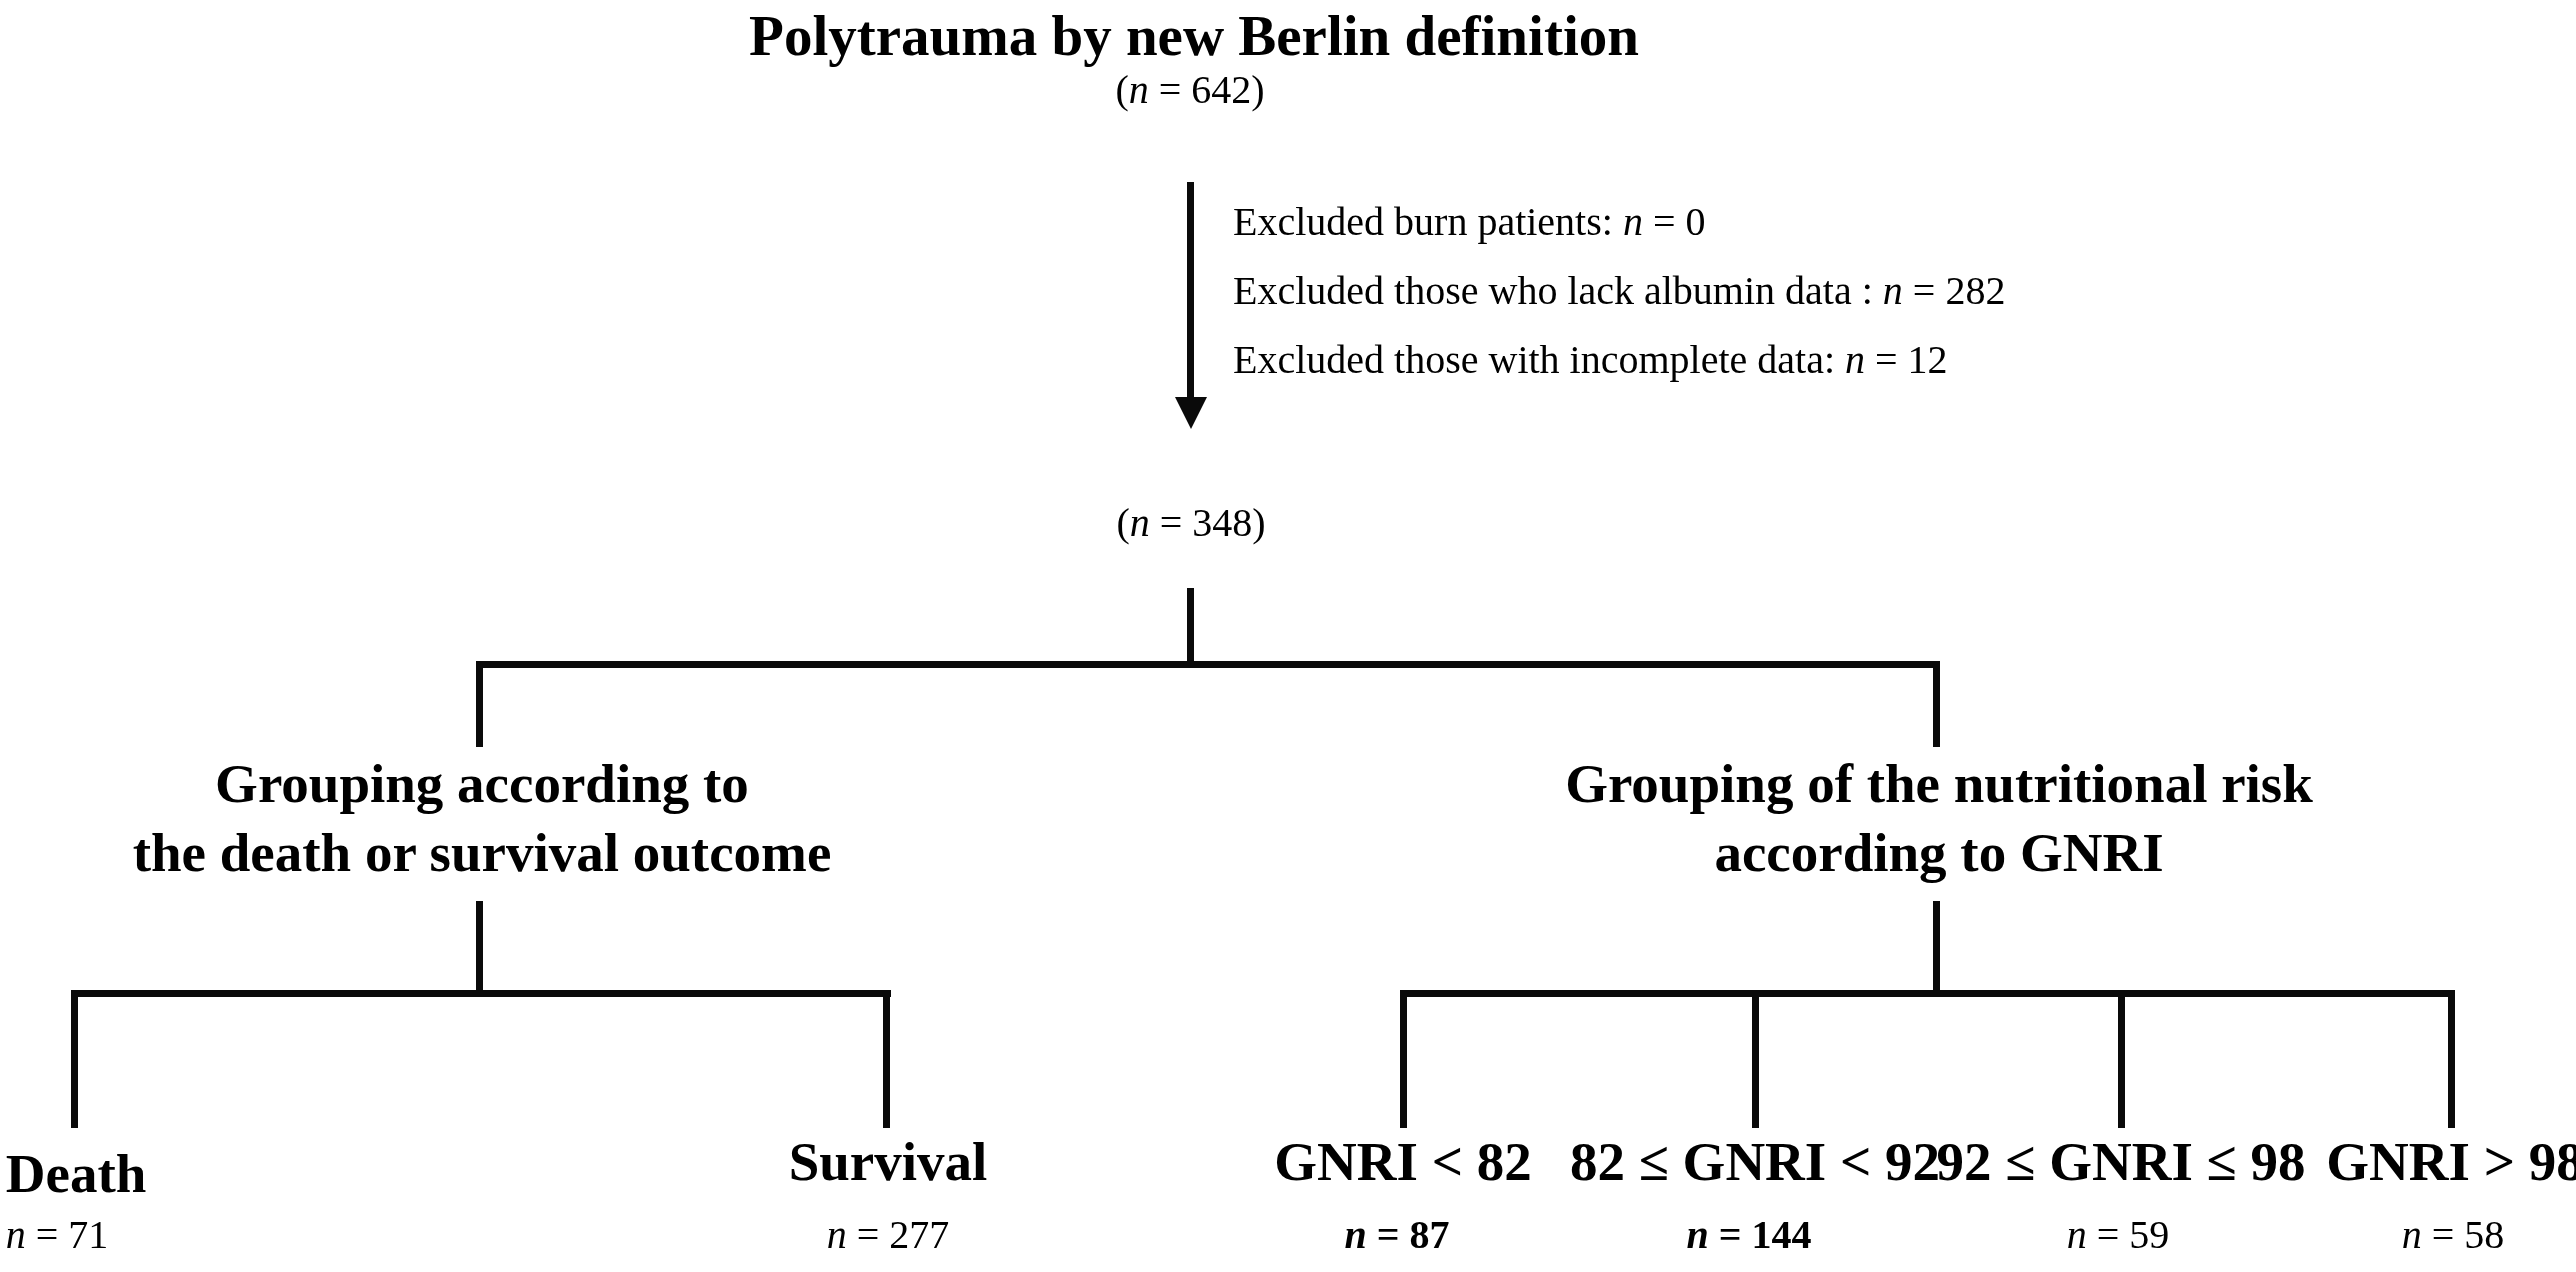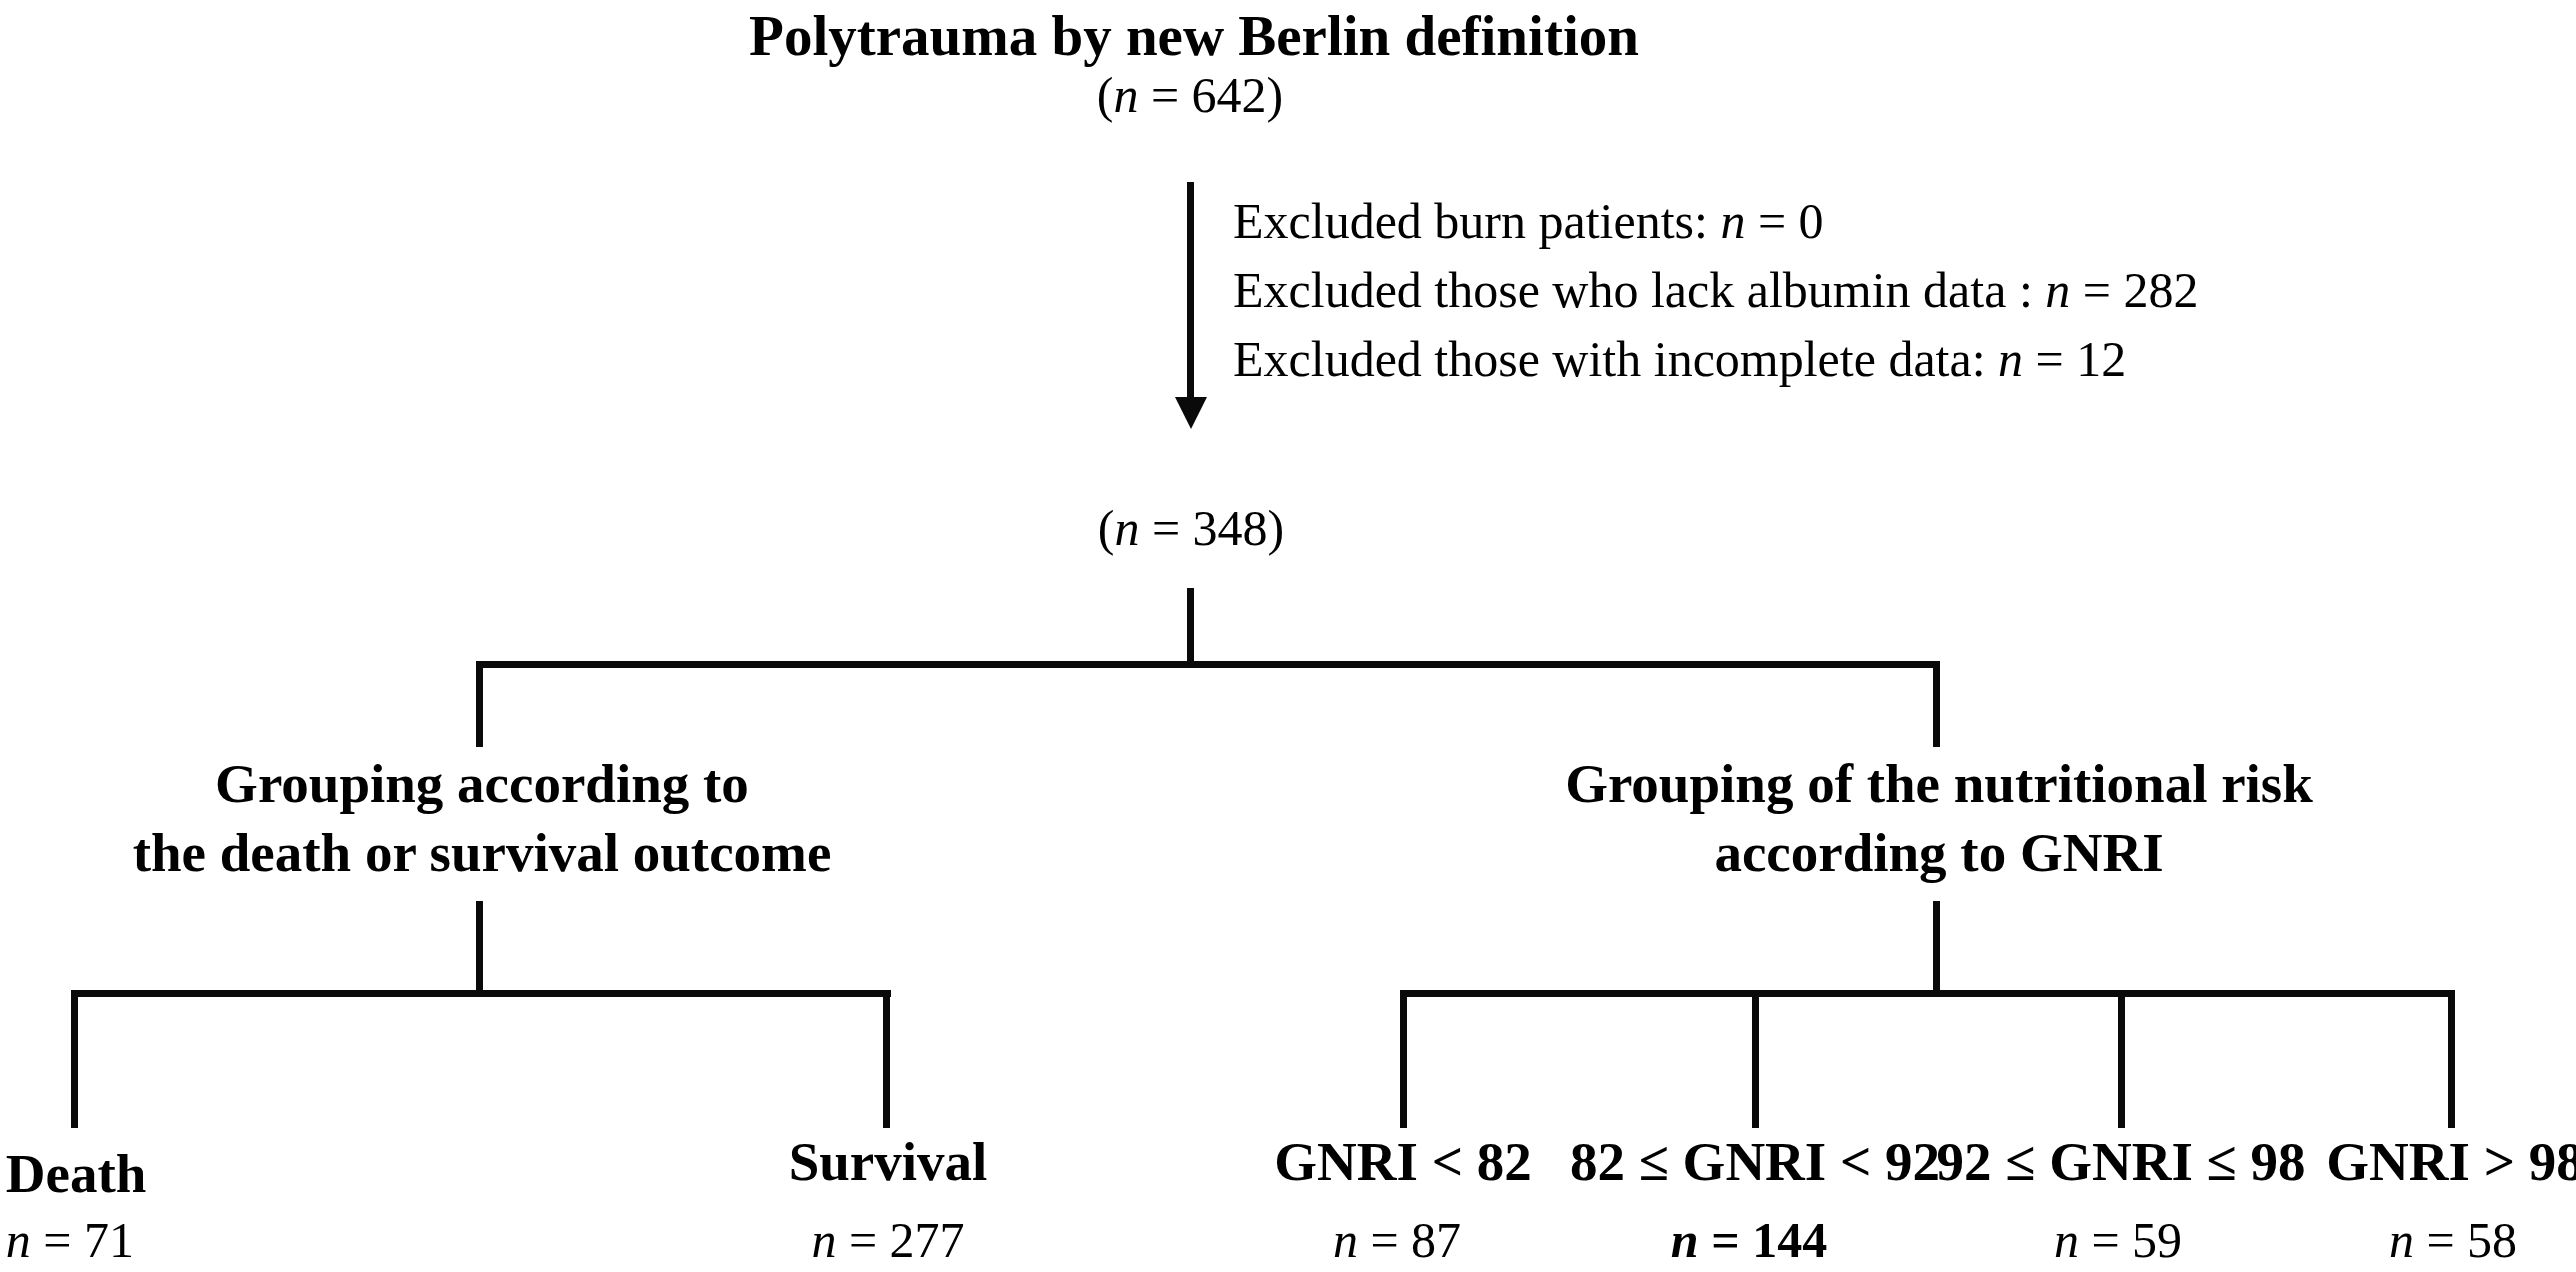--- a/index.html
+++ b/index.html
@@ -5,21 +5,21 @@
   html,body{margin:0;padding:0;background:#ffffff;}
   .fig{
     position:relative;width:2576px;height:1273px;background:#ffffff;
     font-family:"Liberation Serif","DejaVu Serif",serif;color:#000;overflow:hidden;
   }
   .t{position:absolute;white-space:nowrap;line-height:1;}
   .c{transform:translateX(-50%);text-align:center;}
   .b{font-weight:700;}
   .fs-title{font-size:57px;}
   .fs-label{font-size:55px;}
-  .fs-small{font-size:50px;}
+  .fs-small{font-size:40px;}
   .multi{line-height:69px;}
   .ln{position:absolute;background:#0a0a0a;}
   .arrowhead{
     position:absolute;width:0;height:0;
     border-left:16px solid transparent;border-right:16px solid transparent;
     border-top:32px solid #0a0a0a;
   }
   i{font-style:italic;}
 </style>
 </head>
@@ -68,21 +68,21 @@
   <div class="ln" style="left:2118px;top:990px;width:6.5px;height:138px;"></div>
   <div class="ln" style="left:2448px;top:990px;width:6.5px;height:138px;"></div>
 
   <div class="t b fs-label" style="left:5.8px;top:1134px;margin-top:12px;">Death</div>
   <div class="t fs-small mn" style="left:5.8px;top:1215px;"><i>n</i> = 71</div>
 
   <div class="t c b fs-label" style="left:888px;top:1134px;">Survival</div>
   <div class="t c fs-small mn" style="left:888px;top:1215px;"><i>n</i> = 277</div>
 
   <div class="t c b fs-label" style="left:1403px;top:1134px;">GNRI &lt; 82</div>
-  <div class="t c fs-small mn" style="left:1397px;top:1215px;"><i>n</i> = 87</div>
+  <div class="t c fs-small mn" style="left:1397px;top:1215px;font-weight:bold;"><i>n</i> = 87</div>
 
   <div class="t c b fs-label" style="left:1755px;top:1134px;">82 ≤ GNRI &lt; 92</div>
   <div class="t c fs-small mn" style="left:1749px;top:1215px;font-weight:bold;"><i>n</i> = 144</div>
 
   <div class="t c b fs-label" style="left:2121px;top:1134px;">92 ≤ GNRI ≤ 98</div>
   <div class="t c fs-small mn" style="left:2118px;top:1215px;"><i>n</i> = 59</div>
 
   <div class="t c b fs-label" style="left:2455px;top:1134px;">GNRI &gt; 98</div>
   <div class="t c fs-small mn" style="left:2453px;top:1215px;"><i>n</i> = 58</div>
 

